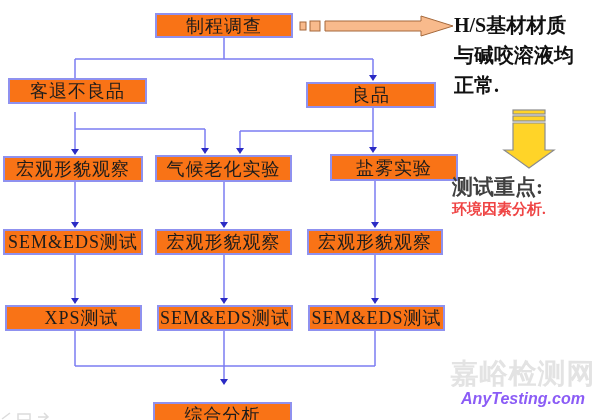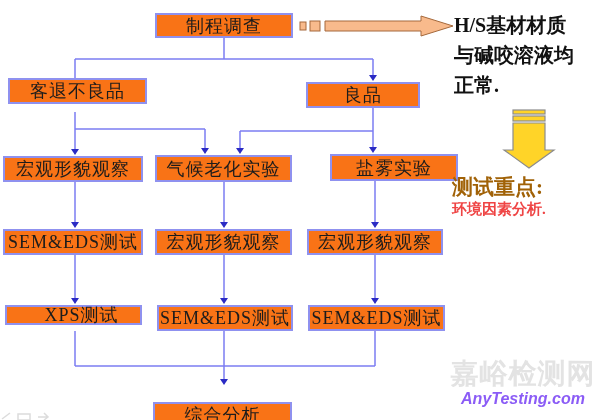--- a/index.html
+++ b/index.html
@@ -14,21 +14,21 @@
     display:flex;align-items:center;justify-content:center;
     font-size:18px;color:#1c1c1c;white-space:nowrap;
     letter-spacing:1px;
   }
   .note{
     position:absolute;left:454px;top:10px;width:146px;
     font-size:20px;line-height:30px;color:#111111;font-weight:600;
   }
   .focus-label{
     position:absolute;left:452px;top:173px;width:146px;
-    font-size:21px;color:#a16207;font-weight:600;white-space:nowrap;
+    font-size:21px;color:#404040;font-weight:600;white-space:nowrap;
   }
   .focus-value{
     position:absolute;left:452px;top:200px;width:148px;
     font-size:15px;color:#ef4444;font-weight:600;white-space:nowrap;
   }
   .wm-name{
     position:absolute;left:446px;top:355px;width:154px;text-align:center;
     font-size:28px;font-weight:bold;color:#E3E3E3;letter-spacing:1px;
     font-family:"Liberation Sans","DejaVu Sans",sans-serif;white-space:nowrap;
   }
@@ -95,35 +95,35 @@
       <path d="M2,419 L10,413"></path>
       <rect x="18" y="414" width="12" height="6"></rect>
       <path d="M38,417 L48,417 M44,413 L48,417 L44,420"></path>
     </g>
   </svg>
 
   <div class="node" style="left:155px;top:13px;width:138px;height:25px;">制程调查</div>
 
   <div class="node" style="left:8px;top:78px;width:139px;height:26px;">客退不良品</div>
 
-  <div class="node" style="left:306px;top:82px;width:114px;height:26px;">良品</div>
+  <div class="node" style="left:306px;top:82px;width:130px;height:26px;">良品</div>
 
   <div class="node" style="left:3px;top:156px;width:140px;height:26px;">宏观形貌观察</div>
 
   <div class="node" style="left:155px;top:155px;width:137px;height:27px;">气候老化实验</div>
 
   <div class="node" style="left:316px;top:154px;width:128px;height:27px;margin-left:14px;">盐雾实验</div>
 
   <div class="node" style="left:3px;top:229px;width:140px;height:26px;">SEM&amp;EDS测试</div>
 
   <div class="node" style="left:155px;top:229px;width:137px;height:26px;">宏观形貌观察</div>
 
   <div class="node" style="left:307px;top:229px;width:136px;height:26px;">宏观形貌观察</div>
 
-  <div class="node" style="left:5px;top:305px;width:137px;height:20px;padding-left:16px;">XPS测试</div>
+  <div class="node" style="left:5px;top:305px;width:137px;height:26px;padding-left:16px;">XPS测试</div>
 
   <div class="node" style="left:157px;top:305px;width:136px;height:26px;">SEM&amp;EDS测试</div>
 
   <div class="node" style="left:308px;top:305px;width:137px;height:26px;">SEM&amp;EDS测试</div>
 
   <div class="node" style="left:153px;top:402px;width:139px;height:25px;">综合分析</div>
 
   <div class="note">
     <div>H/S基材材质</div>
     <div>与碱咬溶液均</div>

